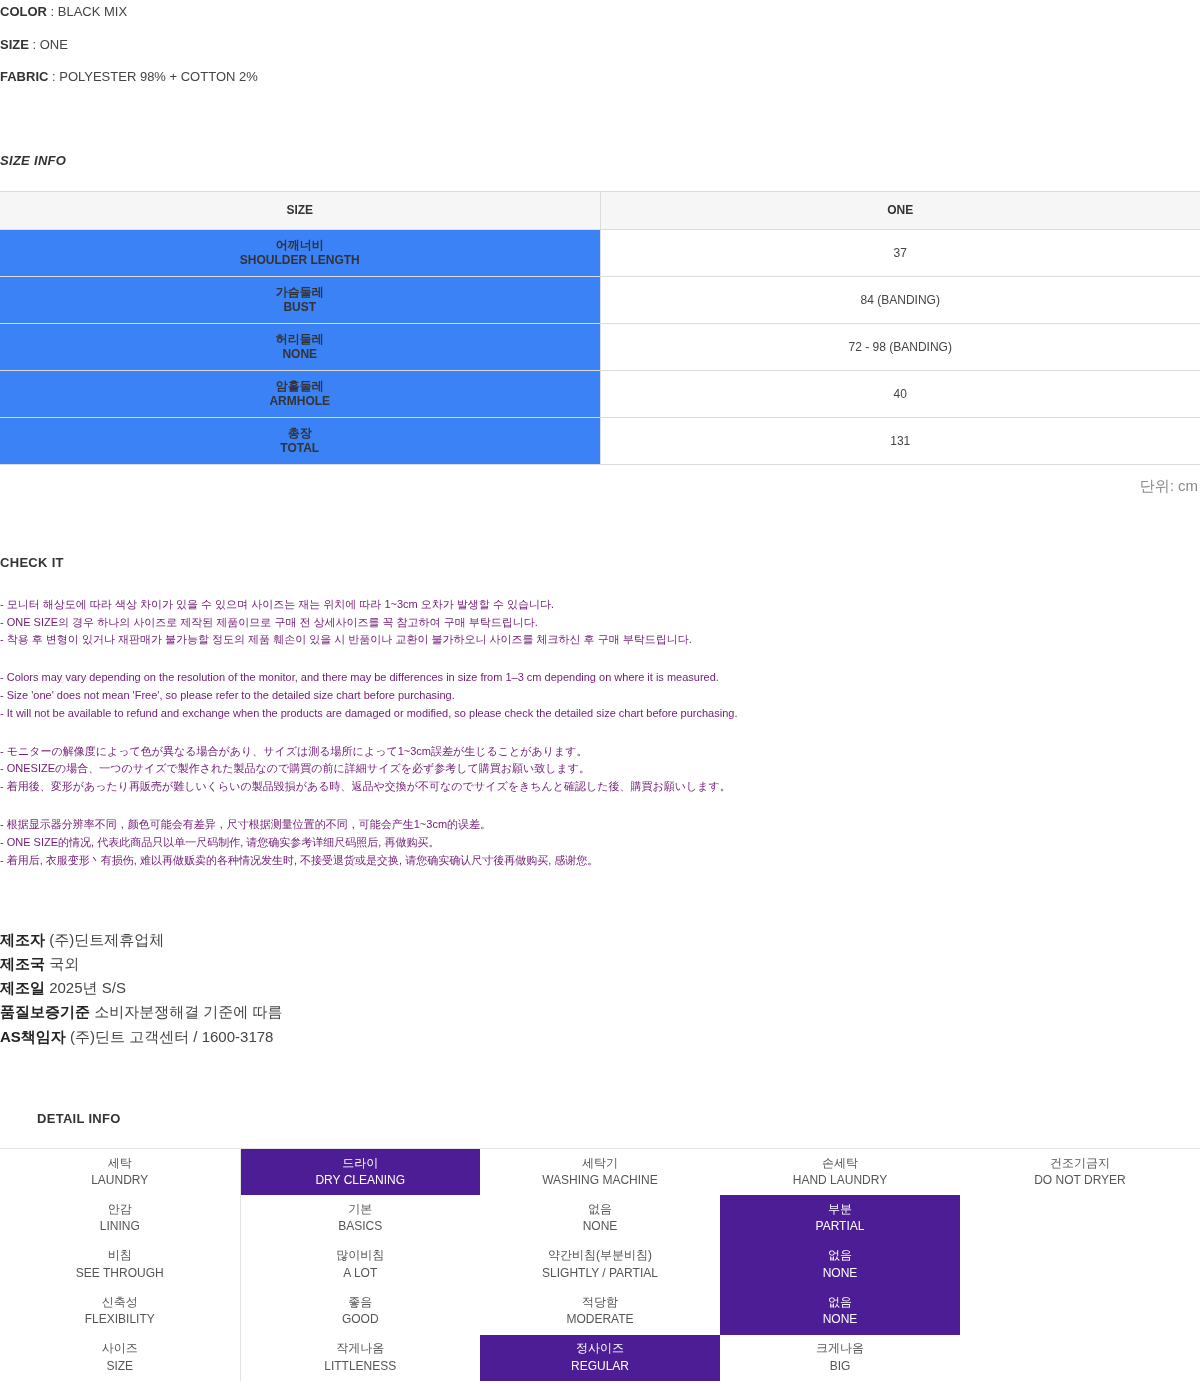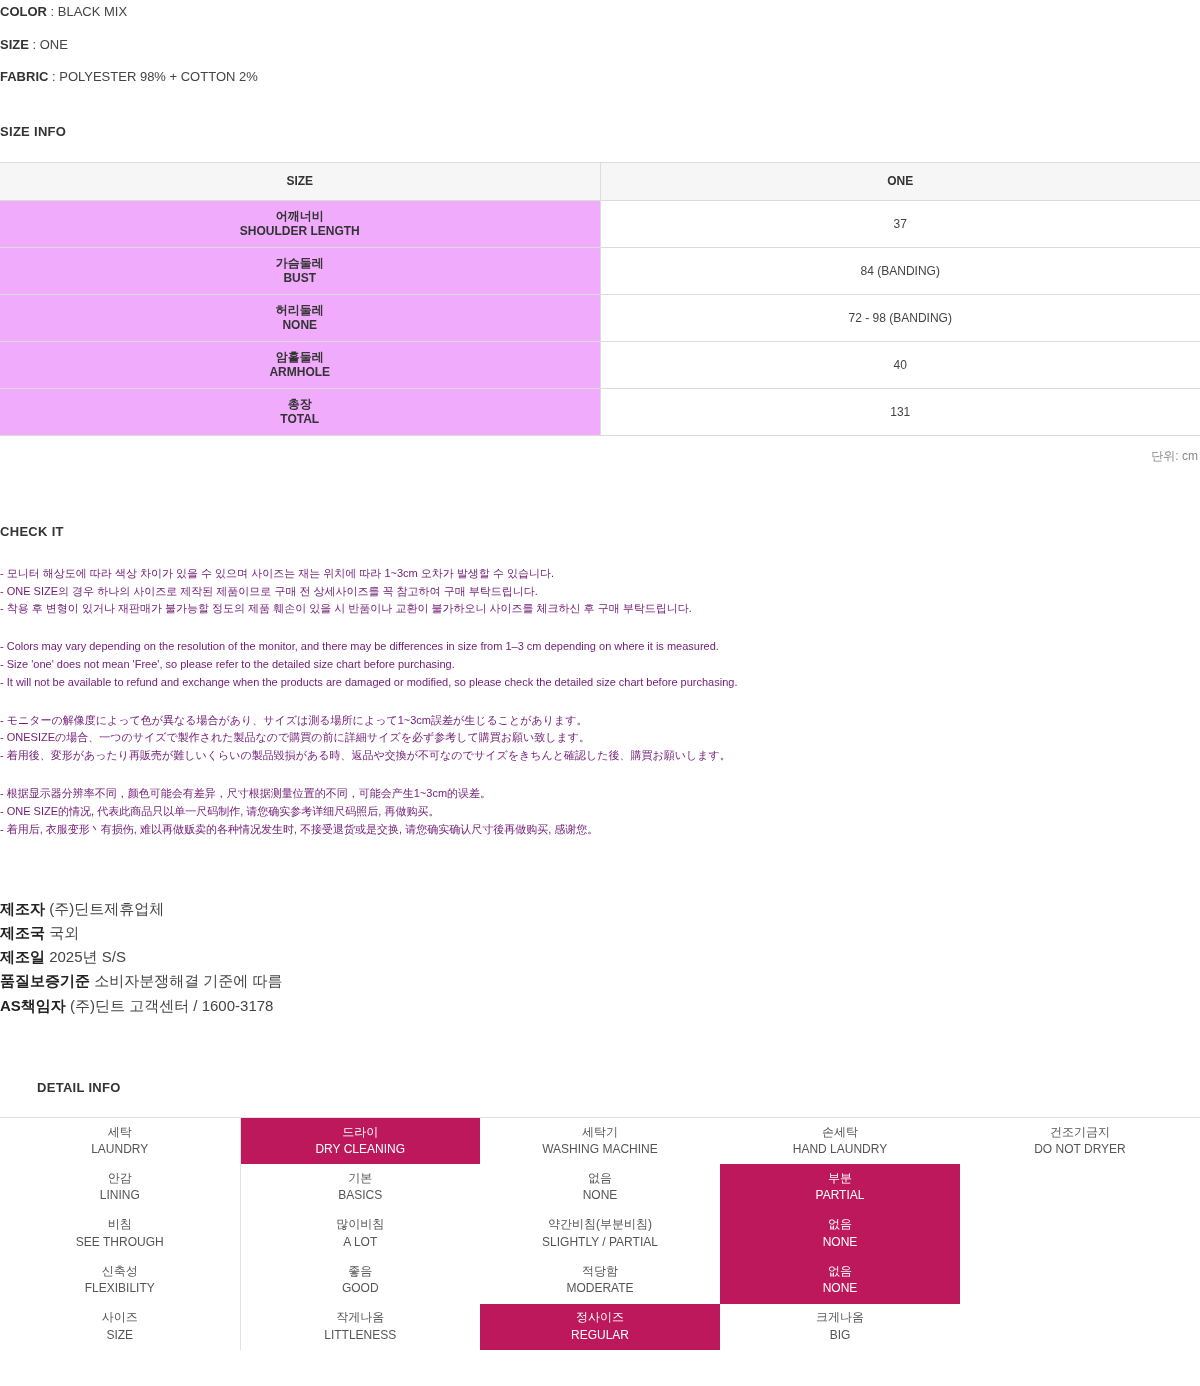--- a/index.html
+++ b/index.html
@@ -28,21 +28,21 @@
   .spec-line .k {
     font-weight: bold;
     color: #333;
   }
   .section-title {
     font-size: 13px;
     font-weight: bold;
     color: #333;
     letter-spacing: 0.3px;
   }
-  #size-info-title { margin-top: 39px; }
+  #size-info-title { margin-top: 68px; font-style: italic; }
   .size-table {
     width: 1200px;
     border-collapse: collapse;
     margin-top: 23px;
     table-layout: fixed;
   }
   .size-table th, .size-table td {
     border-top: 1px solid #dcdcdc;
     border-bottom: 1px solid #dcdcdc;
     font-size: 12px;
@@ -53,31 +53,31 @@
   }
   .size-table thead th {
     background: #f6f6f6;
     height: 38px;
     font-weight: bold;
     font-size: 12px;
     color: #333;
   }
   .size-table thead th.left-col { border-right: 1px solid #dcdcdc; }
   .size-table tbody td.left-col {
-    background: #f0abfc;
+    background: #3b82f6;
     border-right: 1px solid #dcdcdc;
     line-height: 1.25;
     padding: 8px 0;
   }
   .size-table tbody td.left-col .kr { font-weight: bold; font-size: 12px; color:#333; display:block; }
   .size-table tbody td.left-col .en { font-weight: bold; font-size: 12px; color:#333; display:block; }
   .size-table tbody td.val { font-size: 12px; color: #444; }
   .unit-note {
     text-align: right;
-    font-size: 12px;
+    font-size: 15px;
     color: #888;
     margin-top: 12px;
     padding-right: 2px;
   }
   #check-it-title { margin-top: 59px; }
   .notes { margin-top: 26px; }
   .note-group { margin-bottom: 20px; }
   .note-line {
     font-size: 11px;
     color: #701a75;
@@ -105,21 +105,21 @@
     font-size: 12px;
     color: #555;
     line-height: 1.45;
     padding: 0;
   }
   .detail-table tr:first-child td { border-top: 1px solid #e2e2e2; margin-top: 28px; }
   .detail-table td.label {
     color: #555;
   }
   .detail-table td.sel {
-    background: #be185d;
+    background: #4c1d95;
     color: #ffffff;
     text-align: center;
   }
   .detail-table td .kr { display: block; }
   .detail-table td .en { display: block; }
   .divider-col {
     border-right: 1px solid #e2e2e2;
   }
 </style>
 </head>

